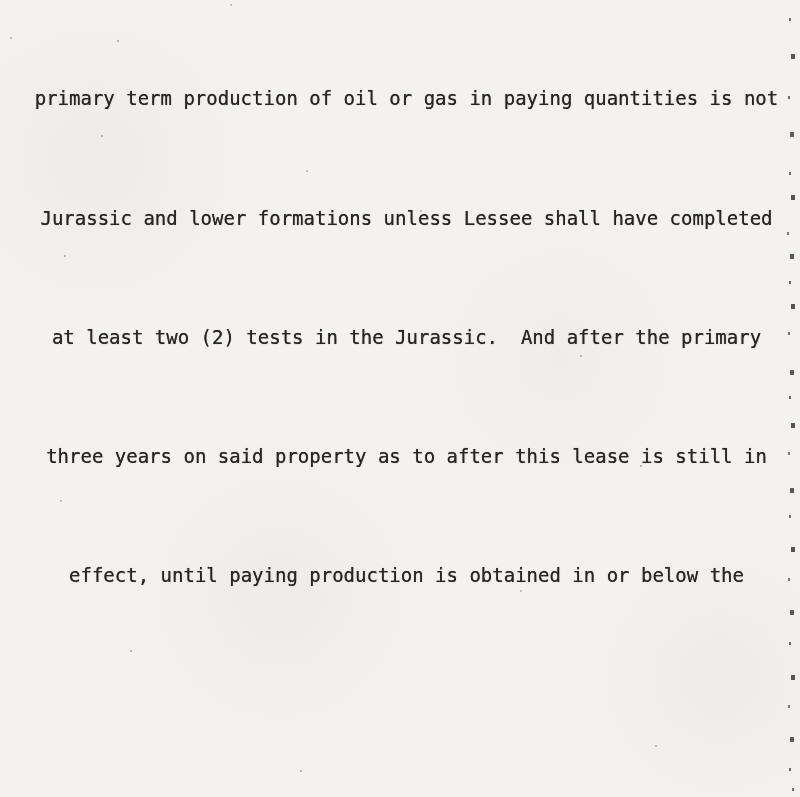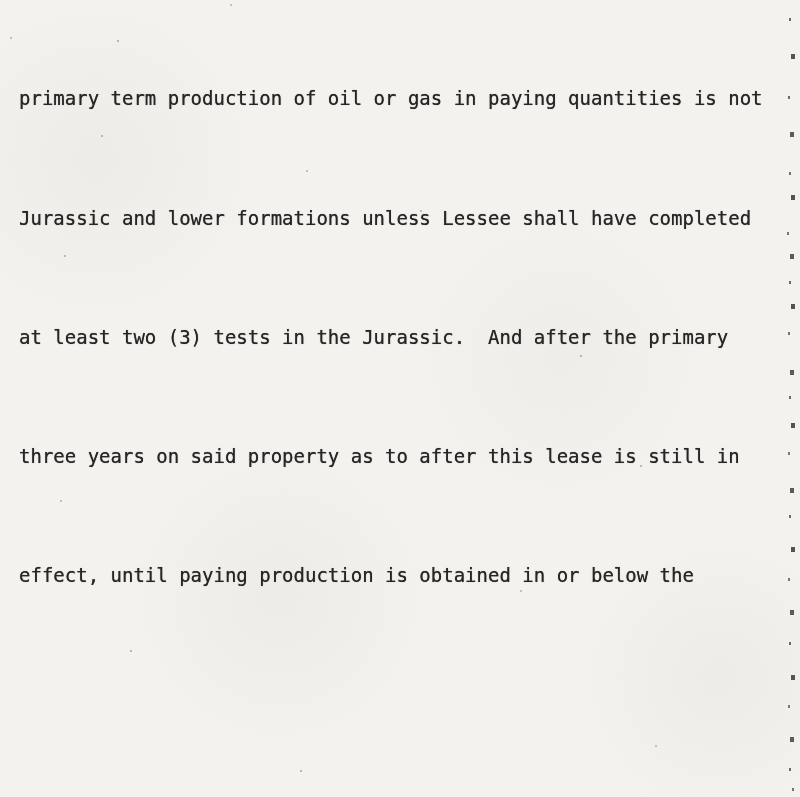--- a/index.html
+++ b/index.html
@@ -7,20 +7,21 @@
     padding: 0;
     background: #e8e7e4;
   }
   .page {
     position: relative;
     width: 800px;
     height: 797px;
     background: #f3f2ee;
     overflow: hidden;
     font-family: "DejaVu Sans Mono", monospace;
+    text-align: center;
   }
   
   .page::before {
     content: "";
     position: absolute;
     inset: 0;
     background:
       radial-gradient(circle at 12% 20%, rgba(120,120,110,0.05), transparent 18%),
       radial-gradient(circle at 70% 45%, rgba(120,120,110,0.04), transparent 22%),
       radial-gradient(circle at 35% 75%, rgba(120,120,110,0.05), transparent 20%),
@@ -98,21 +99,21 @@
       10px 37px 0 0 #9a9a94;
   }
 </style>
 </head>
 <body>
 
 <div class="page">
   <div class="text-block">
     <div class="line">primary term production of oil or gas in paying quantities is not</div>
     <div class="line">Jurassic and lower formations unless Lessee shall have completed</div>
-    <div class="line">at least two (3) tests in the Jurassic.  And after the primary</div>
+    <div class="line">at least two (2) tests in the Jurassic.  And after the primary</div>
     <div class="line">three years on said property as to after this lease is still in</div>
     <div class="line">effect, until paying production is obtained in or below the</div>
     
     
     
     
     
     
     
     

